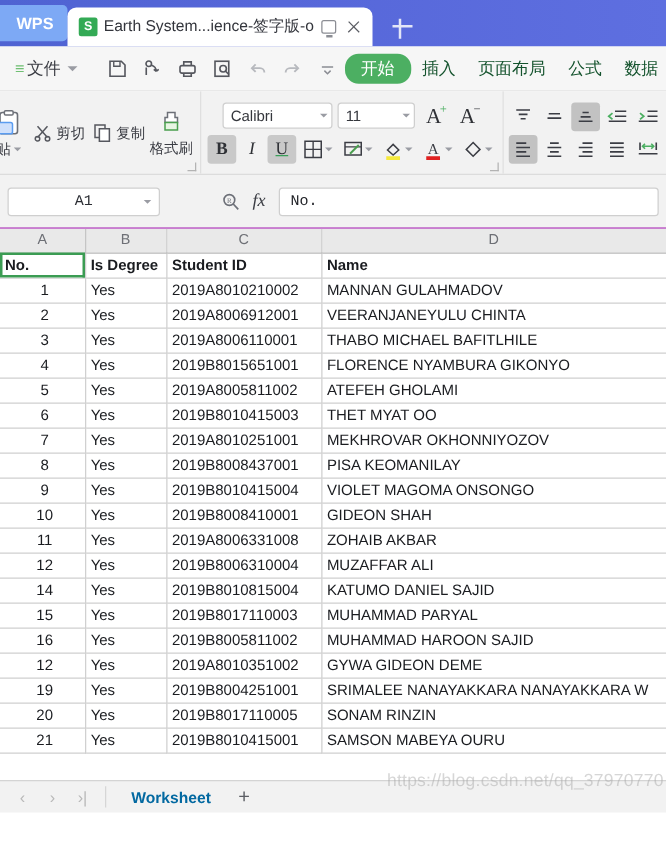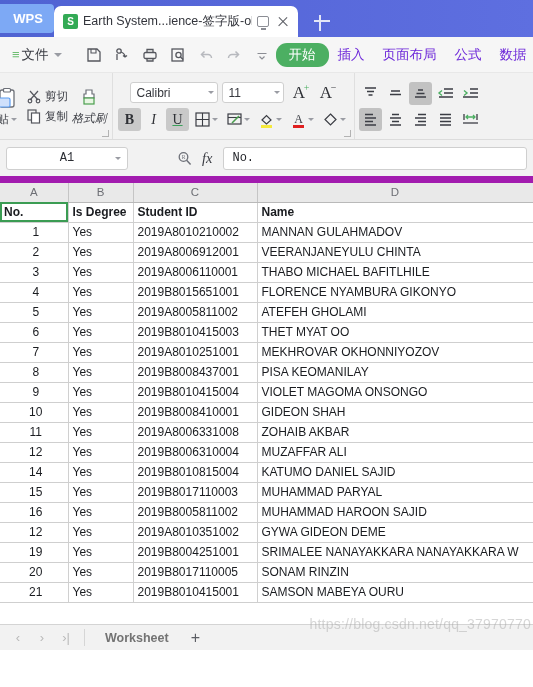--- a/index.html
+++ b/index.html
@@ -104,21 +104,21 @@
     border-left: 4px solid transparent;
     border-right: 4px solid transparent;
     border-top: 4.5px solid #9a9ca3;
     display:inline-block;
   }
   .rt-sep {
     width:1px; height:18px; background:#d8d8d8; margin:0 7px;
   }
   .qicon { width:20px; height:20px; margin:0 4px; position:relative; cursor:pointer; }
   .rt-tab {
-    font-size: 13.5px; color: #6d28d9;
+    font-size: 13.5px; color: #14532d;
     padding: 3px 9px; white-space: nowrap; cursor: pointer;
   }
   .rt-tab.active {
     background: #4caf62;
     color: #ffffff;
     border-radius: 11px;
     padding: 3px 13px;
     font-weight: 500;
   }
 
@@ -132,21 +132,21 @@
     overflow: hidden;
   }
   .tb-group { display:flex; align-items:center; padding:0 4px; position:relative; }
   .tb-group + .tb-group { border-left: 1px solid #dfdfdf; }
   .grp-corner {
     position:absolute; right:3px; bottom:2px;
     width:7px; height:7px;
     border-right:1.2px solid #b3b3b3; border-bottom:1.2px solid #b3b3b3;
   }
 
-  .clip-col { display:flex; flex-direction:column; justify-content:center; gap:2px; }
+  .clip-col { display:flex; flex-direction:row; justify-content:center; gap:2px; }
   .clip-item {
     display:flex; align-items:center; gap:3px;
     font-size:11.5px; color:#3b3d44; padding:1px 2px; cursor:pointer;
     white-space:nowrap;
   }
   .paste-big {
     display:flex; flex-direction:column; align-items:center; justify-content:center;
     font-size:11.5px; color:#3b3d44; cursor:pointer; width:34px;
   }
 
@@ -178,21 +178,21 @@
   .align-area { display:flex; flex-direction:column; justify-content:center; gap:3px; padding:0 4px; }
   .align-row { display:flex; align-items:center; gap:2px; }
   .abtn { width:23px;height:23px; display:flex;align-items:center;justify-content:center;
           border-radius:3px; cursor:pointer; }
   .abtn.on { background:#c2c2c2; }
 
   
   .formula-bar {
     height: 43px; background:#f2f2f2;
     display:flex; align-items:center; padding: 0 6px;
-    border-bottom:7px solid #a21caf;
+    border-bottom:1px solid #a21caf;
   }
   .namebox {
     width: 122px; height:23px;
     background:#fff; border:1px solid #cfcfcf; border-radius:3px;
     display:flex; align-items:center; justify-content:center;
     font-size:12px; color:#2b2d33; position:relative;
     font-family:"Liberation Mono", monospace;
   }
   .namebox .mini-caret { position:absolute; right:6px; top:9.5px; }
   .fbar-icons { display:flex; align-items:center; gap:9px; margin:0 11px 0 48px; }
@@ -249,21 +249,21 @@
     height:26px; background:#f2f2f2;
     display:flex; align-items:center;
     border-top:1px solid #d4d4d4;
     padding-left:6px; gap:0;
     position:relative;
   }
   .navbtn { width:24px;height:20px; display:flex;align-items:center;justify-content:center;
             color:#b9b9b9; font-size:13px; cursor:pointer; }
   .sheet-sep { width:1px;height:17px;background:#d6d6d6;margin:0 6px; }
   .sheet-tab {
-    font-size:12.5px; color:#737373; font-weight:bold;
+    font-size:12.5px; color:#0369a1; font-weight:bold;
     padding:0 14px; cursor:pointer;
   }
   .sheet-add { color:#5c5e64; font-size:16px; padding:0 8px; cursor:pointer; }
 
   .watermark {
     position:absolute; right:2px; bottom:18px;
     font-size:14px; color:rgba(165,165,165,0.45);
     font-family:"Liberation Sans", sans-serif;
     letter-spacing:0.2px; pointer-events:none; white-space:nowrap;
   }
@@ -369,21 +369,21 @@
         <span>剪切</span>
       </div>
       <div class="clip-item">
         <svg width="16" height="16" viewBox="0 0 16 16">
             <rect x="2" y="2" width="8" height="10" fill="none" stroke="#55575e" stroke-width="1.2"></rect>
             <rect x="5.5" y="5" width="8" height="10" fill="#fff" stroke="#55575e" stroke-width="1.2"></rect>
           </svg>
         <span>复制</span>
       </div>
     </div>
-    <div class="paste-big" style="width:38px;font-style:italic;">
+    <div class="paste-big" style="width:38px;">
       <svg width="24" height="24" viewBox="0 0 24 24">
           <path d="M9 3h6v4h2v4H7V7h2z" fill="#ffffff" stroke="#6d7078" stroke-width="1.2"></path>
           <rect x="7" y="11" width="10" height="6" fill="#e8f5e3" stroke="#4a9e4e" stroke-width="1.2"></rect>
         </svg>
       <span>格式刷</span>
     </div>
     <div class="grp-corner"></div>
   </div>
 
   <div class="tb-group font-area">

